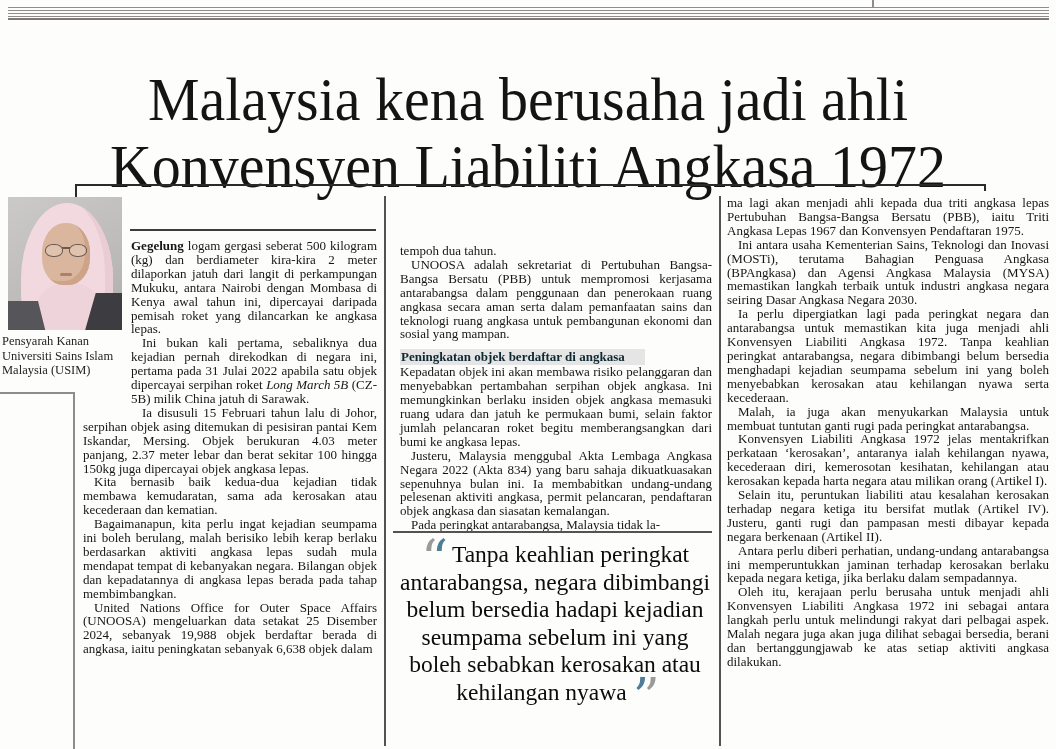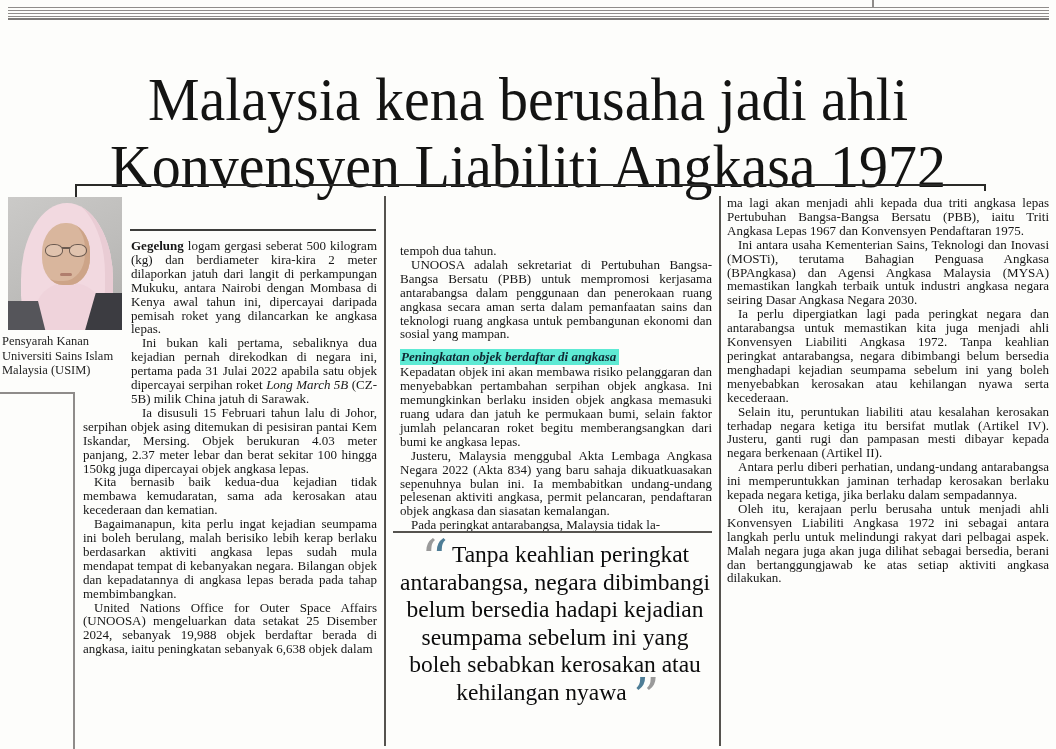--- a/index.html
+++ b/index.html
@@ -61,21 +61,21 @@
   .col p{margin:0;}
   .col p.ind{text-indent:11px;}
   .col-left{left:83px;top:239px;width:294px;}
   .col-mid{left:400px;top:196px;width:312px;margin-top:48px;}
   .col-right{left:727px;top:196px;width:322px;}
   .photo-spacer{float:left;width:48px;height:170px;}
   .lead{font-weight:bold;}
   .it{font-style:italic;}
 
   .subhead-line{margin-top:9px !important;margin-bottom:1px !important;}
-  .subhead-hl{background:#5eead4;color:#0e2832;font-weight:bold;padding:0 3px 1px 1px;font-style:italic;}
+  .subhead-hl{background:#e5e5e5;color:#0e2832;font-weight:bold;padding:0 20px 1px 1px;}
 
   .quote-rule{position:absolute;left:393px;top:531px;width:319px;height:1.5px;background:#55534f;}
   .pull-quote{position:absolute;left:398px;top:541px;width:314px;text-align:center;
     font-size:23.5px;line-height:27.5px;color:#0c0c0c;}
   .qmark{font-size:52px;line-height:0;position:relative;top:15px;letter-spacing:-6px;
     font-family:"DejaVu Serif",serif;}
   .qmark.open{margin-right:10px;}
   .qmark.close{margin-left:6px;}
 </style>
 </head>
@@ -134,18 +134,20 @@
 
   <div class="quote-rule"></div>
   <div class="pull-quote">
     <span class="qmark open"><span style="color:#9a9a9a">‘</span><span style="color:#4e7d96">‘</span></span><span>Tanpa keahlian peringkat antarabangsa, negara dibimbangi belum bersedia hadapi kejadian seumpama sebelum ini yang boleh sebabkan kerosakan atau kehilangan nyawa</span><span class="qmark close"><span style="color:#4e7d96">’</span><span style="color:#9a9a9a">’</span></span>
   </div>
 
   <div class="col col-right">
     <p>ma lagi akan menjadi ahli kepada dua triti angkasa lepas Pertubuhan Bangsa-Bangsa Bersatu (PBB), iaitu Triti Angkasa Lepas 1967 dan Konvensyen Pendaftaran 1975.</p>
     <p class="ind">Ini antara usaha Kementerian Sains, Teknologi dan Inovasi (MOSTi), terutama Bahagian Penguasa Angkasa (BPAngkasa) dan Agensi Angkasa Malaysia (MYSA) memastikan langkah terbaik untuk industri angkasa negara seiring Dasar Angkasa Negara 2030.</p>
     <p class="ind">Ia perlu dipergiatkan lagi pada peringkat negara dan antarabangsa untuk memastikan kita juga menjadi ahli Konvensyen Liabiliti Angkasa 1972. Tanpa keahlian peringkat antarabangsa, negara dibimbangi belum bersedia menghadapi kejadian seumpama sebelum ini yang boleh menyebabkan kerosakan atau kehilangan nyawa serta kecederaan.</p>
+    <p class="ind">Malah, ia juga akan menyukarkan Malaysia untuk membuat tuntutan ganti rugi pada peringkat antarabangsa.</p>
+    <p class="ind">Konvensyen Liabiliti Angkasa 1972 jelas mentakrifkan perkataan ‘kerosakan’, antaranya ialah kehilangan nyawa, kecederaan diri, kemerosotan kesihatan, kehilangan atau kerosakan kepada harta negara atau milikan orang (Artikel I).</p>
     <p class="ind">Selain itu, peruntukan liabiliti atau kesalahan kerosakan terhadap negara ketiga itu bersifat mutlak (Artikel IV). Justeru, ganti rugi dan pampasan mesti dibayar kepada negara berkenaan (Artikel II).</p>
     <p class="ind">Antara perlu diberi perhatian, undang-undang antarabangsa ini memperuntukkan jaminan terhadap kerosakan berlaku kepada negara ketiga, jika berlaku dalam sempadannya.</p>
     <p class="ind">Oleh itu, kerajaan perlu berusaha untuk menjadi ahli Konvensyen Liabiliti Angkasa 1972 ini sebagai antara langkah perlu untuk melindungi rakyat dari pelbagai aspek. Malah negara juga akan juga dilihat sebagai bersedia, berani dan bertanggungjawab ke atas setiap aktiviti angkasa dilakukan.</p>
   </div>
 
 </div>
 
 </body></html>

